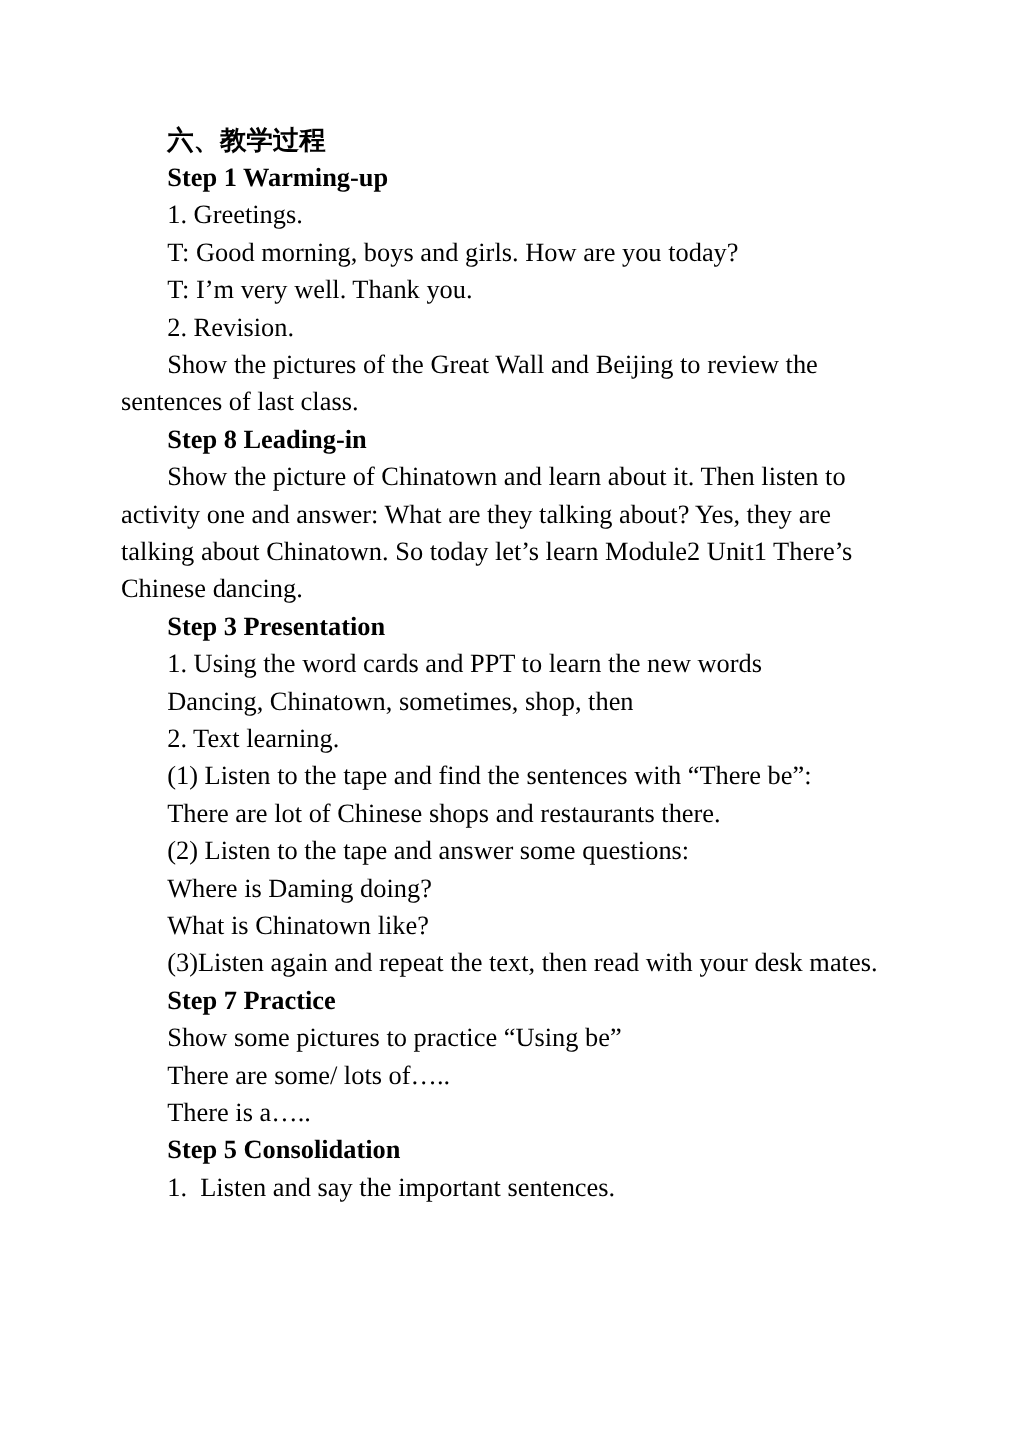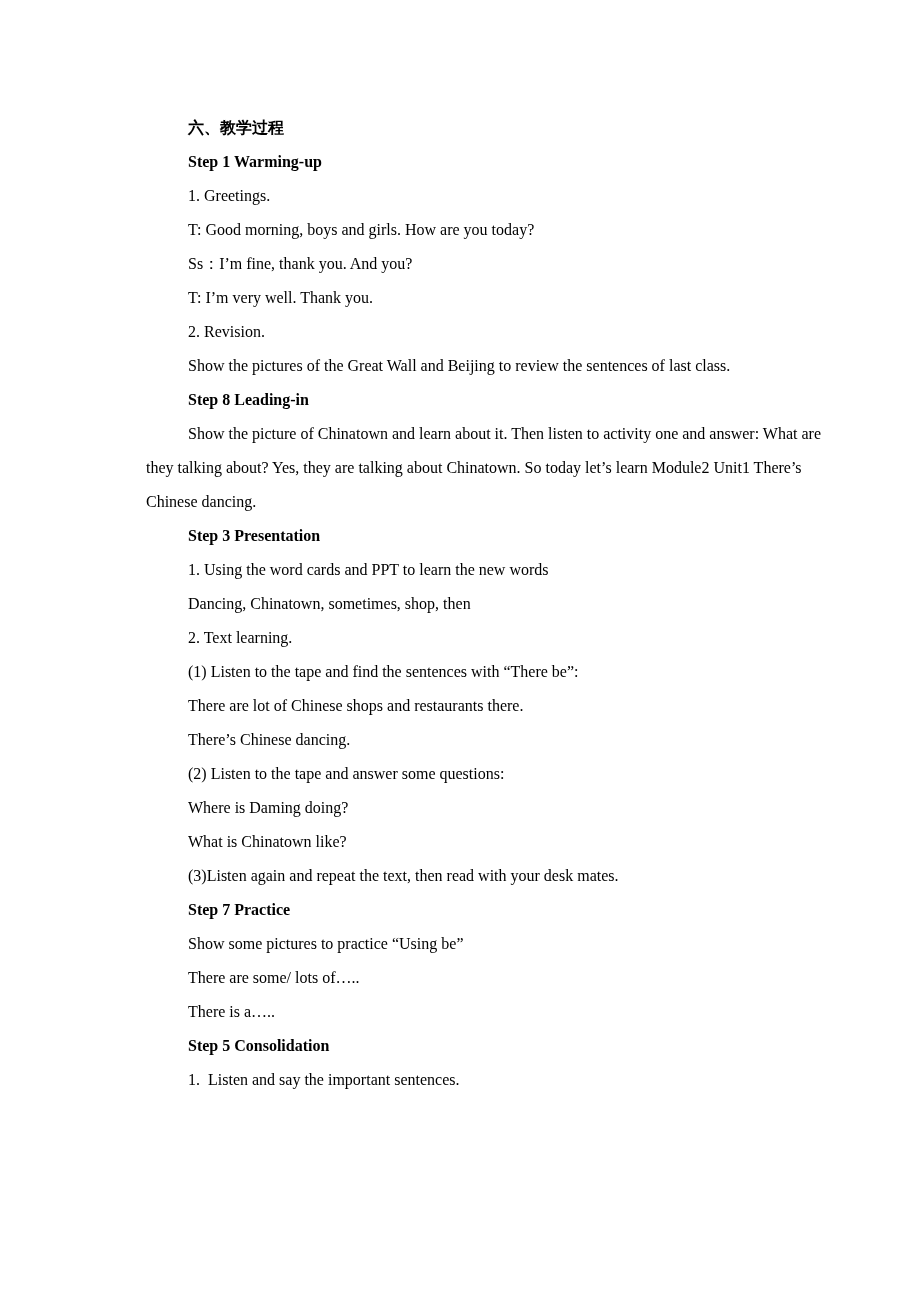--- a/index.html
+++ b/index.html
@@ -11,55 +11,52 @@
     background: #ffffff;
     overflow: hidden;
   }
   .doc {
     position: absolute;
     left: 110px;
     top: 111px;
     width: 700px;
     color: #000000;
     font-family: "Liberation Serif", "DejaVu Serif", serif;
-    font-size: 16px;
+    font-size: 24px;
     line-height: 34px;
     text-align: left;
-    margin-left: 36px;
   }
   .para {
     margin: 0;
     text-indent: 42px;      
     white-space: pre-wrap;  
     word-wrap: break-word;
   }
   .para.bold { font-weight: bold; }
 </style>
 </head>
 <body>
 
 <div class="page">
   <div class="doc">
     <p class="para bold">六、教学过程</p>
     <p class="para bold">Step 1 Warming-up</p>
     <p class="para">1. Greetings.</p>
     <p class="para">T: Good morning, boys and girls. How are you today?</p>
-    <p class="para">Ss：I’m fine, thank you. And you?</p>
     <p class="para">T: I’m very well. Thank you.</p>
     <p class="para">2. Revision.</p>
     <p class="para">Show the pictures of the Great Wall and Beijing to review the sentences of last class.</p>
     <p class="para bold">Step 8 Leading-in</p>
     <p class="para">Show the picture of Chinatown and learn about it. Then listen to activity one and answer: What are they talking about? Yes, they are talking about Chinatown. So today let’s learn Module2 Unit1 There’s Chinese dancing.</p>
     <p class="para bold">Step 3 Presentation</p>
     <p class="para">1. Using the word cards and PPT to learn the new words</p>
     <p class="para">Dancing, Chinatown, sometimes, shop, then</p>
     <p class="para">2. Text learning.</p>
     <p class="para">(1) Listen to the tape and find the sentences with “There be”:</p>
     <p class="para">There are lot of Chinese shops and restaurants there.</p>
-    <p class="para">There’s Chinese dancing.</p>
     <p class="para">(2) Listen to the tape and answer some questions:</p>
     <p class="para">Where is Daming doing?</p>
     <p class="para">What is Chinatown like?</p>
     <p class="para">(3)Listen again and repeat the text, then read with your desk mates.</p>
     <p class="para bold">Step 7 Practice</p>
     <p class="para">Show some pictures to practice “Using be”</p>
     <p class="para">There are some/ lots of…..</p>
     <p class="para">There is a…..</p>
     <p class="para bold">Step 5 Consolidation</p>
     <p class="para">1.  Listen and say the important sentences.</p>

